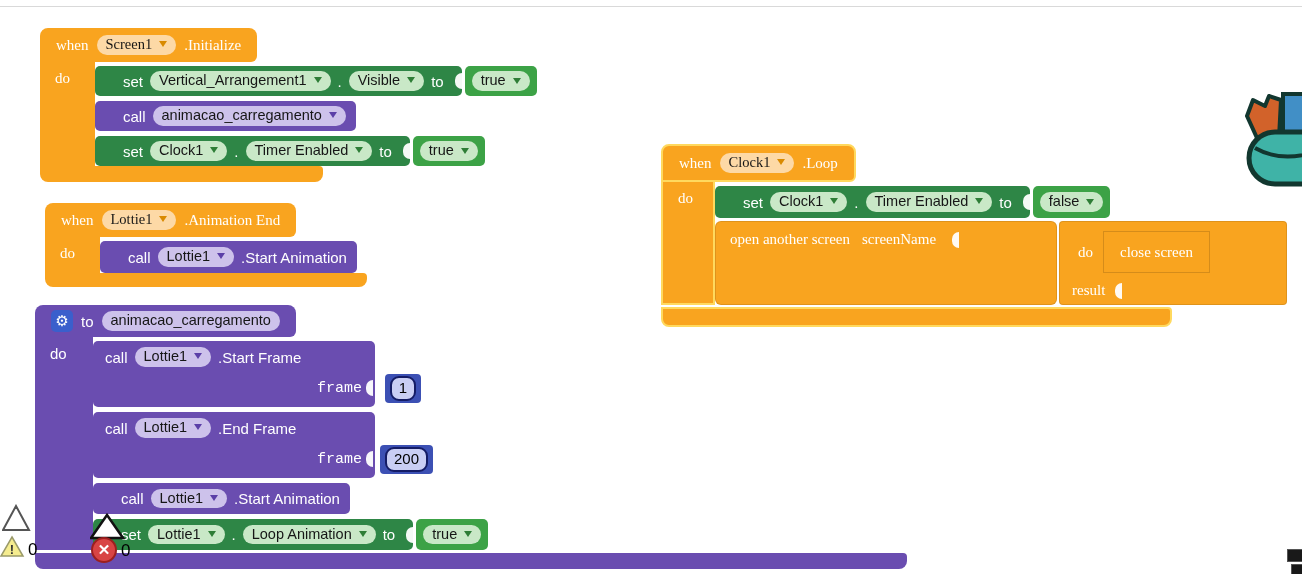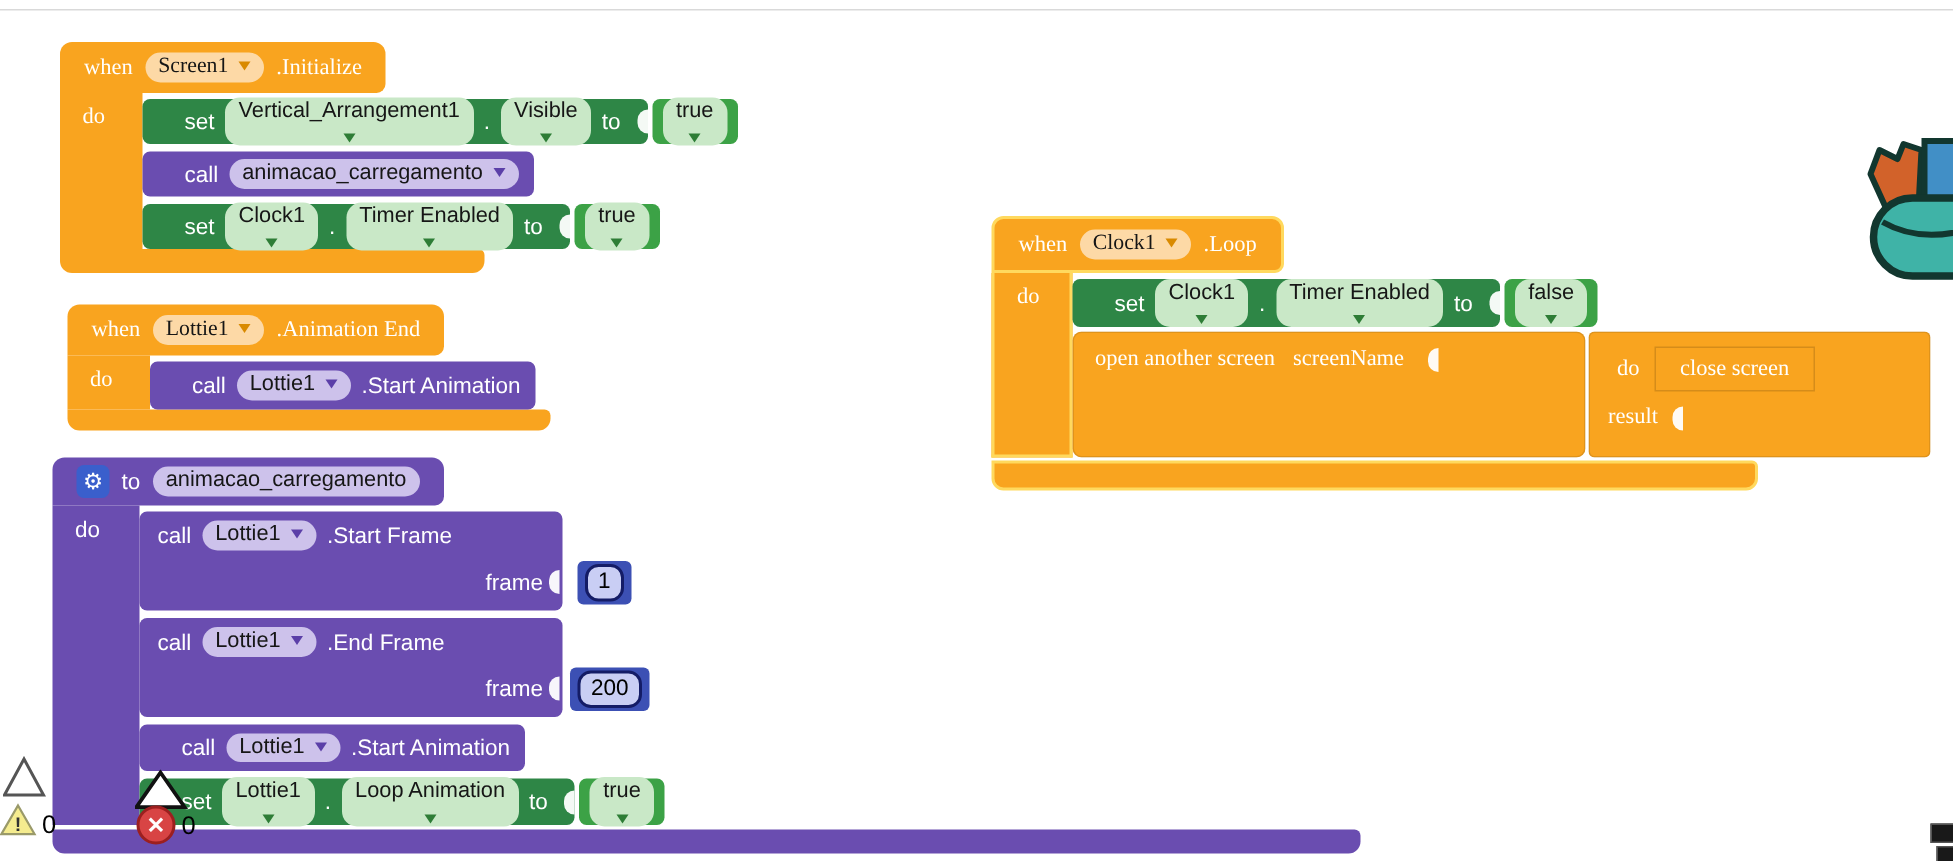--- a/index.html
+++ b/index.html
@@ -23,49 +23,49 @@
   .arr{width:0;height:0;border-left:4.5px solid transparent;border-right:4.5px solid transparent;border-top:6px solid #b97700;}
   .arr-g{border-top-color:#2e7d36;} .arr-p{border-top-color:#5b3fa8;} .arr-r{border-top-color:#a53a40;} .arr-o{border-top-color:#d98a00;}
   .sock{width:7px;height:16px;background:#fff;border-radius:8px 0 0 8px;margin-left:4px;flex:0 0 auto;align-self:center;opacity:.95;}
 
   
   .c-orange{background:#F9A41F;font-family:Liberation Serif, serif;}
   .c-green{background:#2E8646;}
   .c-logic{background:#3CA246;}
   .c-purple{background:#6A4DB0;}
   .f-orange{background:#FDD9A6;}
-  .f-green{background:#C9E8C7;flex-direction:column;}
+  .f-green{background:#C9E8C7;}
   .f-purple{background:#CDC2EB;}
   .f-red{background:#F3CACA;}
 
   .valblk{display:flex;align-items:center;height:30px;padding:12px 7px;border-radius:5px;box-sizing:border-box;}
   .numblk{position:absolute;display:flex;align-items:center;justify-content:center;height:29px;
           background:#3C50B4;border-radius:4px;padding:0 5px;}
   .numfield{background:#C9CEF4;border:2px solid #141c66;border-radius:9px;padding:0 7px 1px 7px;
             color:#000;font-size:15px;line-height:1.35;}
 
   
   .gear{width:22px;height:22px;background:#3A5FCC;border-radius:5px;color:#fff;display:flex;
         align-items:center;justify-content:center;font-size:15px;flex:0 0 auto;}
 
   
   .call2{position:relative;width:282px;height:66px;border-radius:5px;color:#fff;font-size:15px;box-sizing:border-box;}
   .call2 .r1{display:flex;align-items:center;gap:7px;height:32px;padding:0 10px 0 12px;}
-  .call2 .r2{display:flex;align-items:center;justify-content:flex-end;height:30px;padding-right:2px;}
+  .call2 .r2{display:flex;align-items:center;justify-content:flex-end;height:30px;padding-right:2px;font-family:Liberation Mono, monospace;}
 
   
   .sel{border:2px solid #FFD95E;}
 
   
   .openblk{position:relative;width:342px;height:84px;border-radius:6px;color:#fff;font-size:15px;
            box-sizing:border-box;border:1px solid rgba(0,0,0,.10);}
   .openblk .line{display:flex;align-items:center;gap:12px;padding:9px 8px 0 14px;}
   .doresblk{position:relative;width:228px;height:84px;border-radius:4px;color:#fff;font-size:15px;
             box-sizing:border-box;border:1px solid rgba(0,0,0,.10);margin-left:2px;}
-  .closeblk{display:flex;align-items:center;height:30px;padding:0 16px;border-radius:0;
+  .closeblk{display:flex;align-items:center;height:42px;padding:0 16px;border-radius:0;
             border:1px solid rgba(0,0,0,.14);color:#fff;font-size:15px;box-sizing:border-box;}
   .redblk{display:flex;align-items:center;height:31px;padding:0 8px;border-radius:5px;background:#C4454C;
           border:1.5px solid #8f2d34;box-sizing:border-box;}
 
   
   .ind{position:absolute;}
   .cnt{position:absolute;color:#000;font-size:17px;}
   .errcircle{position:absolute;width:26px;height:26px;border-radius:50%;background:#d84444;
              border:2px solid #9c1f1f;color:#fff;display:flex;align-items:center;justify-content:center;
              font-size:15px;font-weight:bold;box-sizing:border-box;}

